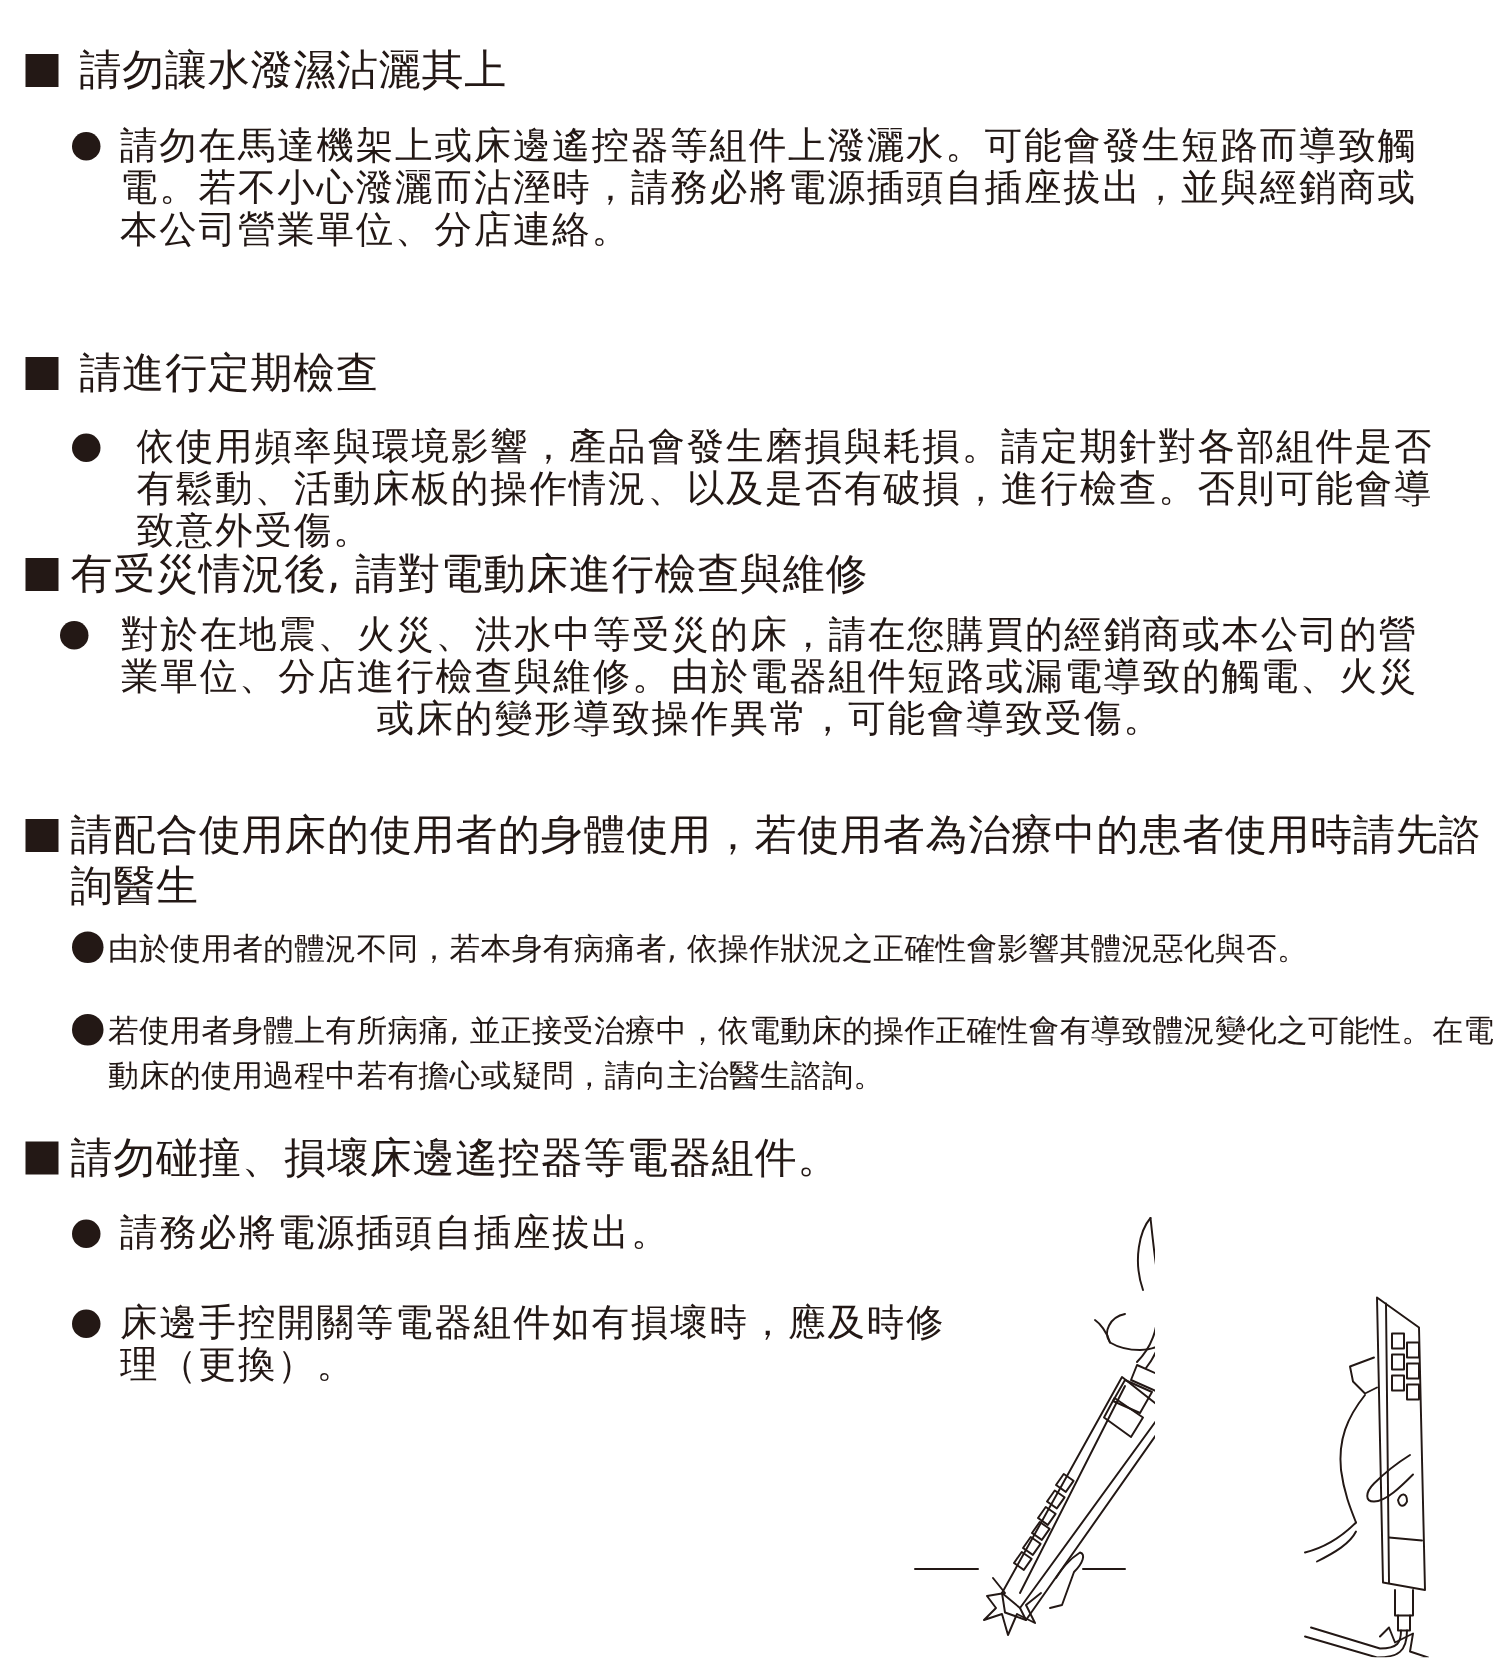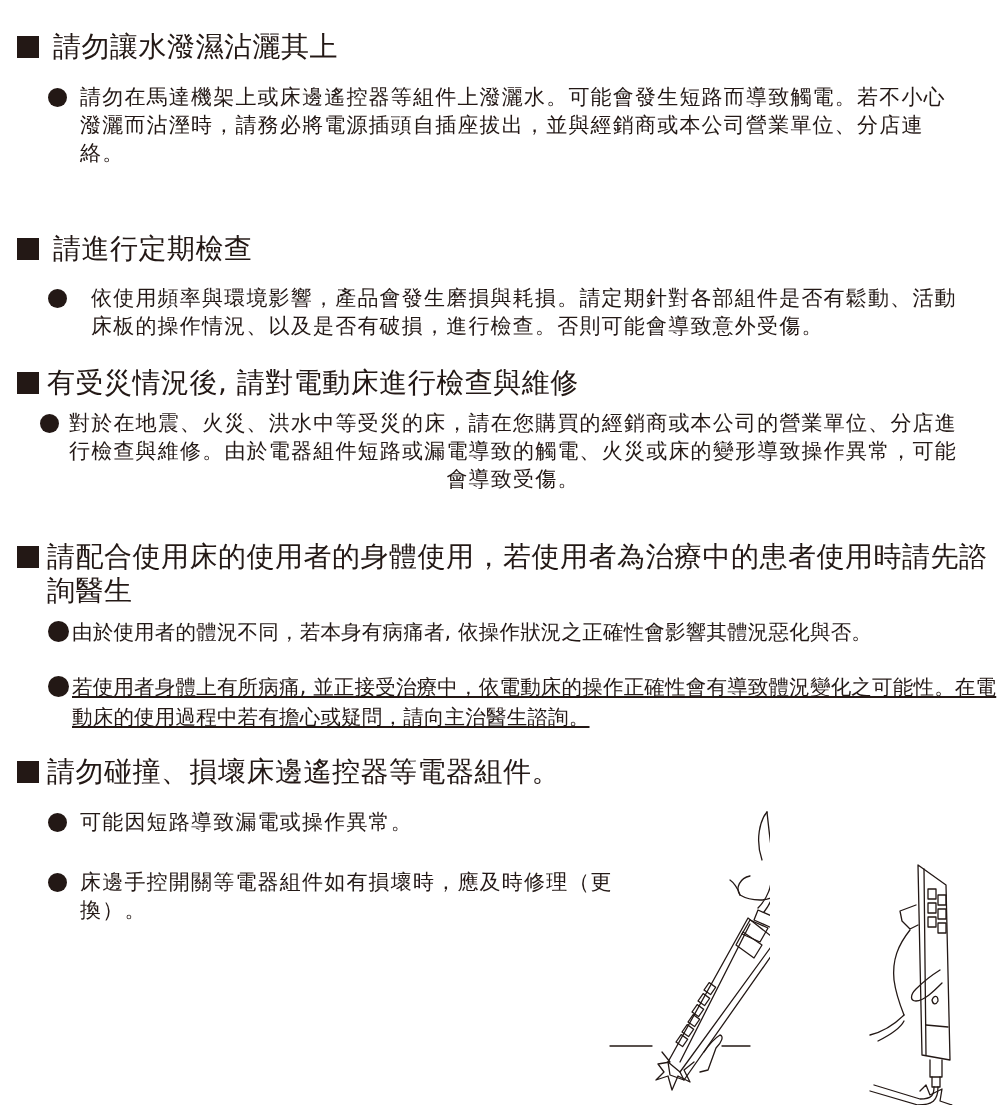--- a/index.html
+++ b/index.html
@@ -13,21 +13,21 @@
     font-size:28px; line-height:34px; letter-spacing:0.5px;
   }
   .heading .sq {
     flex:none; width:22px; height:22px; background:#231815;
     margin-top:6px; margin-right:14px;
   }
   .heading.tight .sq { margin-right:8px; }
   .heading .txt { width:930px; }
   .item {
     position:absolute; left:48px; display:flex; align-items:flex-start;
-    font-size:21px; line-height:28px; letter-spacing:1.2px;
+    font-size:25px; line-height:28px; letter-spacing:1.2px;
   }
   .item .dot {
     flex:none; width:19px; height:19px; border-radius:50%; background:#231815;
     margin-top:5px; margin-right:13px;
   }
   .item.tight .dot { width:21px; height:21px; margin-right:3px; margin-top:4px; }
   .item.tight { letter-spacing:0.2px; font-size:20.5px; line-height:30px; }
   .item .txt { width:890px; }
   .illus { position:absolute; }
 </style>
@@ -62,32 +62,32 @@
 </div>
 
 <div class="heading tight" style="top:540px;">
   <span class="sq"></span>
   <span class="txt" style="width:945px;">請配合使用床的使用者的身體使用，若使用者為治療中的患者使用時請先諮詢醫生</span>
 </div>
 <div class="item tight" style="top:617px;">
   <span class="dot"></span>
   <span class="txt" style="width:930px;">由於使用者的體況不同，若本身有病痛者, 依操作狀況之正確性會影響其體況惡化與否。</span>
 </div>
-<div class="item tight" style="top:672px;text-decoration:underline;">
+<div class="item tight" style="top:672px;">
   <span class="dot"></span>
   <span class="txt" style="width:925px;">若使用者身體上有所病痛, 並正接受治療中，依電動床的操作正確性會有導致體況變化之可能性。在電動床的使用過程中若有擔心或疑問，請向主治醫生諮詢。</span>
 </div>
 
 <div class="heading tight" style="top:755px;">
   <span class="sq"></span>
   <span class="txt">請勿碰撞、損壞床邊遙控器等電器組件。</span>
 </div>
 <div class="item" style="top:808px;">
   <span class="dot"></span>
-  <span class="txt" style="width:560px;">可能因短路導致漏電或操作異常。</span>
+  <span class="txt" style="width:560px;">請務必將電源插頭自插座拔出。</span>
 </div>
 <div class="item" style="top:868px;">
   <span class="dot"></span>
   <span class="txt" style="width:560px;">床邊手控開關等電器組件如有損壞時，應及時修理（更換）。</span>
 </div>
 
 <svg class="illus" style="left:600px; top:800px;" width="170" height="300" viewBox="0 0 170 300" fill="none" stroke="#231815" stroke-width="1.3" stroke-linejoin="round" stroke-linecap="round">
 
   <path d="M167 12 C170 40 172 60 178 75 C184 90 175 100 160 100 C150 100 145 98 140 95 C135 88 140 78 150 76"></path>
   <path d="M167 12 C160 20 155 40 162 60"></path>

